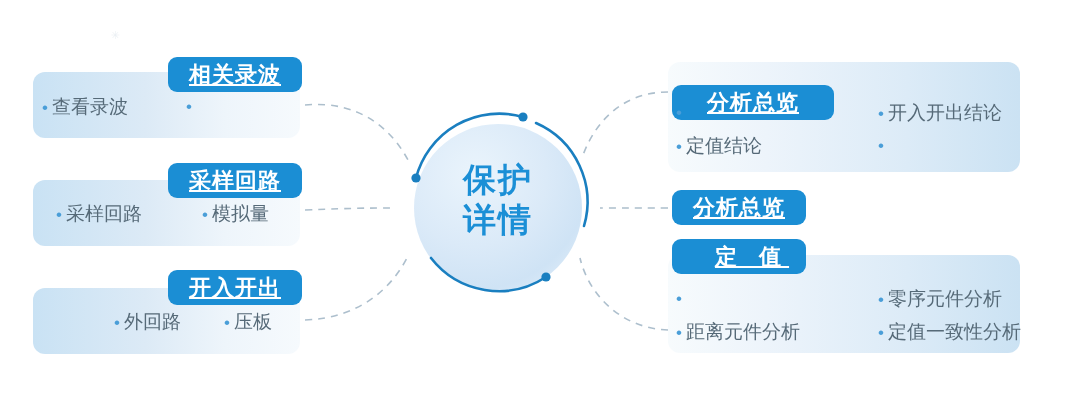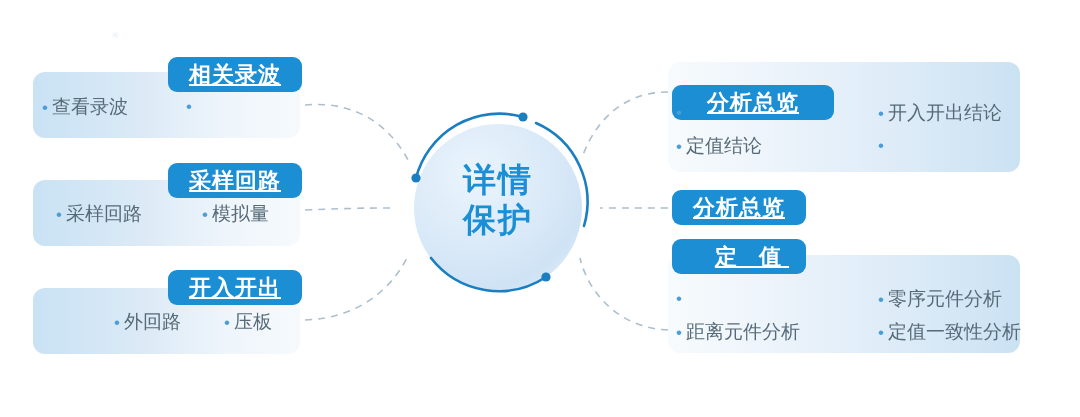--- a/index.html
+++ b/index.html
@@ -158,22 +158,22 @@
         <path d="M140,17 A 86,86 0 0 1 188,120"></path>
         <path d="M150,171 A 86,86 0 0 1 35,152"></path>
       </g>
       <g fill="#1a7fc0">
         <circle cx="20" cy="72" r="4.6"></circle>
         <circle cx="127" cy="11" r="4.6"></circle>
         <circle cx="150" cy="171" r="4.6"></circle>
       </g>
     </svg>
     <div class="hub-label">
+      <span>保护</span>
       <span>详情</span>
-      <span>保护</span>
     </div>
   </div>
 
   <div class="card left" style="left:33px; top:72px; width:267px; height:66px;"></div>
   <div class="badge" style="left:168px; top:57px; width:134px; height:35px;">相关录波</div>
   <div class="items" style="left:42px; top:92px; width:258px; grid-template-columns:138px 120px;">
     <div class="item">
       <span class="dot">•</span>
       <span>查看录波</span>
     </div>

